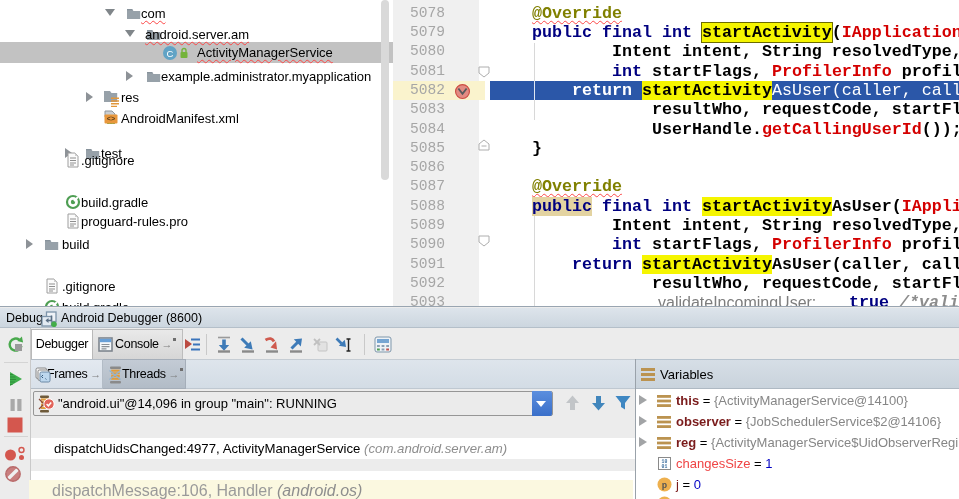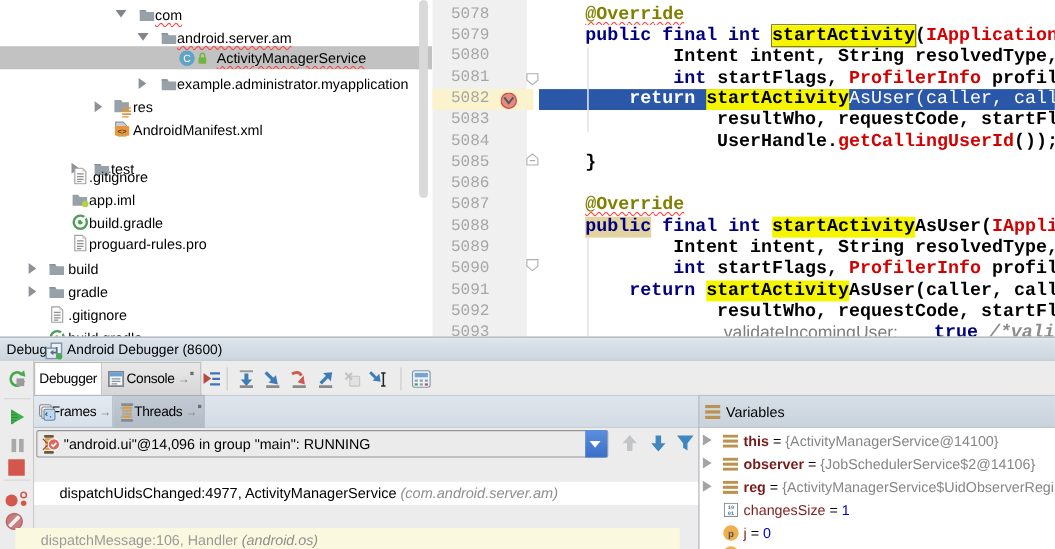--- a/index.html
+++ b/index.html
@@ -26,21 +26,21 @@
 .r{color:#d40000}
 .ov{color:#808000;text-decoration:underline;text-decoration-style:wavy;text-decoration-color:#fc4747;text-decoration-thickness:1px;text-underline-offset:2px}
 .hl{background:#f5f500}
 .hlb{background:#f5f500;box-shadow:0 0 0 1px #6c6c00}
 .tan{background:#e3d3a1}
 .wht{color:#fff;font-weight:bold}
 #iguide1{left:141px;top:43px;width:1px;height:77px;background:#d8d8d8}
 #iguide1w{left:141px;top:81px;width:1px;height:19px;background:#dfe7f2}
 #iguide2{left:141px;top:216px;width:1px;height:90px;background:#d8d8d8}
 
-#dbg{left:0;top:306px;width:959px;height:193px;background:#ececec;border-top:1px solid #99a5b1}
+#dbg{left:0;top:306px;width:959px;height:165px;background:#ececec;border-top:1px solid #99a5b1}
 #dtitle{left:0;top:1px;width:959px;height:20px;background:linear-gradient(#dde4eb,#ccd6df);border-bottom:1px solid #b4bfc9;line-height:20px;font-size:12.5px}
 #dtoolbar{left:0;top:21px;width:959px;height:31px;background:#ececec}
 #lstrip{left:0;top:21px;width:31px;height:172px;background:#ececec;border-right:1px solid #c9c9c9}
 .tabtxt{font-size:12.5px;letter-spacing:-0.3px}
 #tab-debugger{left:31px;top:22px;width:62px;height:30px;background:#fff;border:1px solid #b9b9b9;border-bottom:none;text-align:center;line-height:29px}
 #tab-console{left:93px;top:22px;width:90px;height:30px;background:linear-gradient(#e9e9e9,#d6d6d6);border:1px solid #bdbdbd;border-bottom:none;border-left:none;line-height:29px}
 #row2{left:31px;top:52px;width:604px;height:30px;background:linear-gradient(#dee5ec,#d3dce5);border-bottom:1px solid #bfc8d1;border-top:1px solid #c6cdd4}
 #tab-frames{left:31px;top:52px;width:72px;height:30px;background:linear-gradient(#e3e9f0,#d8e0e9);border:1px solid #b3bcc6;border-left:none;line-height:29px}
 #tab-threads{left:103px;top:52px;width:83px;height:30px;background:linear-gradient(#c3cbd5,#b2bcc7);border:1px solid #a5aeb9;border-left:none;line-height:29px}
 #comborow{left:31px;top:82px;width:604px;height:28px;background:#ececec}
@@ -69,21 +69,21 @@
         <path d="M1 4h5l1 1.3H1z" fill="#87929b"></path>
       </svg>
   <span class="lbl wavy" style="left:141px">com</span>
 </div>
 <div class="trow" style="top:24px;left:0;width:393px">
   <div class="tarr arr-open" style="left:125px"></div>
   <svg class="ticon" style="left:146px" viewBox="0 0 16 16">
         <path d="M1 4h5l1.5 2H14.2v8H1z" fill="#97a1a9"></path>
         <path d="M1 4h5l1 1.3H1z" fill="#87929b"></path>
       </svg>
-  <span class="lbl wavy" style="left:161px">android.server.am</span>
+  <span class="lbl wavy" style="left:145px">android.server.am</span>
 </div>
 <div class="trow" style="top:42px;left:0;width:393px">
   <svg class="ticon" style="left:162px;top:3px" viewBox="0 0 16 16">
         <circle cx="8" cy="8" r="7" fill="#61a3c5"></circle>
         <text x="8" y="11.5" font-size="9.5" fill="#fff" text-anchor="middle" font-family="Liberation Sans">C</text>
       </svg>
   <svg class="ticon" style="left:179px;top:5px;width:10px;height:12px" viewBox="0 0 10 12">
         <rect x="1.5" y="5" width="7" height="6" rx="1" fill="#74b33b"></rect>
         <path d="M3 5V3.5a2 2 0 0 1 4 0V5" fill="none" stroke="#74b33b" stroke-width="1.4"></path>
       </svg>
@@ -130,27 +130,20 @@
 <div class="trow" style="top:150px;left:0;width:393px">
   <svg class="ticon" style="left:65px" viewBox="0 0 16 16">
         <path d="M3 1h7l3 3v11H3z" fill="#fbfbfb" stroke="#9e9e9e"></path>
         <path d="M10 1l3 3h-3z" fill="#cfcfcf"></path>
         <g stroke="#8f8f8f" stroke-width="1.1">
           <path d="M5 6h6M5 8.5h6M5 11h6M5 13h4"></path>
         </g>
       </svg>
   <span class="lbl" style="left:81px">.gitignore</span>
 </div>
-<div class="trow" style="top:171px;left:0;width:393px">
-  <svg class="ticon" style="left:65px" viewBox="0 0 16 16">
-        <path d="M1 4h5l1.5 2H14.2v8H1z" fill="#97a1a9"></path>
-        <circle cx="12.5" cy="12.5" r="3" fill="#b3d149"></circle>
-      </svg>
-  <span class="lbl" style="left:81px">app.iml</span>
-</div>
 <div class="trow" style="top:192px;left:0;width:393px">
   <svg class="ticon" style="left:65px" viewBox="0 0 16 16">
         <circle cx="8" cy="8" r="6" fill="none" stroke="#4e9e53" stroke-width="2.2"></circle>
         <circle cx="8" cy="8" r="2.2" fill="#4e9e53"></circle>
         <path d="M13 3L9 7" stroke="#fff" stroke-width="2"></path>
       </svg>
   <span class="lbl" style="left:81px">build.gradle</span>
 </div>
 <div class="trow" style="top:211px;left:0;width:393px">
   <svg class="ticon" style="left:65px" viewBox="0 0 16 16">
@@ -162,28 +155,20 @@
       </svg>
   <span class="lbl" style="left:81px">proguard-rules.pro</span>
 </div>
 <div class="trow" style="top:234px;left:0;width:411px">
   <div class="tarr arr-closed" style="left:26px"></div>
   <svg class="ticon" style="left:44px" viewBox="0 0 16 16">
         <path d="M1 4h5l1.5 2H14.2v8H1z" fill="#97a1a9"></path>
         <path d="M1 4h5l1 1.3H1z" fill="#87929b"></path>
       </svg>
   <span class="lbl" style="left:62px">build</span>
-</div>
-<div class="trow" style="top:255px;left:0;width:393px">
-  <div class="tarr arr-closed" style="left:26px"></div>
-  <svg class="ticon" style="left:44px" viewBox="0 0 16 16">
-        <path d="M1 4h5l1.5 2H14.2v8H1z" fill="#97a1a9"></path>
-        <path d="M1 4h5l1 1.3H1z" fill="#87929b"></path>
-      </svg>
-  <span class="lbl" style="left:62px">gradle</span>
 </div>
 <div class="trow" style="top:276px;left:0;width:393px">
   <svg class="ticon" style="left:44px" viewBox="0 0 16 16">
         <path d="M3 1h7l3 3v11H3z" fill="#fbfbfb" stroke="#9e9e9e"></path>
         <path d="M10 1l3 3h-3z" fill="#cfcfcf"></path>
         <g stroke="#8f8f8f" stroke-width="1.1">
           <path d="M5 6h6M5 8.5h6M5 11h6M5 13h4"></path>
         </g>
       </svg>
   <span class="lbl" style="left:62px">.gitignore</span>
@@ -402,21 +387,21 @@
       <path d="M8.5 1.5L15 9h-4v7H6V9H2z" fill="#c2c5c8"></path>
     </svg>
 <svg class="a" style="left:590px;top:87px;width:17px;height:18px" viewBox="0 0 17 18">
       <path d="M8.5 16.5L2 9h4V2h5v7h4z" fill="#4186bc"></path>
     </svg>
 <svg class="a" style="left:614px;top:87px;width:18px;height:18px" viewBox="0 0 18 18">
       <path d="M1.5 2h15L11 9v6.5L7 13V9z" fill="#3e87c2"></path>
     </svg>
 
 <div class="frow" style="left:31px;top:131px;background:#fff"><span style="margin-left:23px">dispatchUidsChanged:4977, ActivityManagerService <span class="pkg">(com.android.server.am)</span></span></div>
-<div class="frow" style="left:14px;top:173px;height:20px;background:#fbf8e0;color:#9a9a9a;font-size:13px"><span style="margin-left:23px">dispatchMessage:106, Handler <span class="pkg">(android.os)</span></span></div>
+<div class="frow" style="left:29px;top:173px;height:20px;background:#fbf8e0;color:#9a9a9a;font-size:16px"><span style="margin-left:23px">dispatchMessage:106, Handler <span class="pkg">(android.os)</span></span></div>
 
 <div class="a" id="vsplit"></div>
 <div class="a" id="vhead"><svg style="position:absolute;left:5px;top:8px;width:14px;height:13px" viewBox="0 0 14 13">
         <g fill="#bb9350">
           <rect x="0" y="0" width="14" height="3"></rect>
           <rect x="0" y="5" width="14" height="3"></rect>
           <rect x="0" y="10" width="14" height="3"></rect>
         </g>
       </svg><span style="margin-left:24px">Variables</span></div>
 <div class="a" id="vbody">
@@ -452,21 +437,21 @@
           </g>
         </svg>
         <span style="position:absolute;left:40px"><span class="vname">reg</span> = <span class="vval">{ActivityManagerService$UidObserverRegi</span></span>
       </div>
   <div class="vrow" style="left:0;top:64px">
         <svg style="position:absolute;left:22px;top:4px;width:13px;height:13px" viewBox="0 0 13 13">
           <rect x="0.5" y="0.5" width="12" height="12" fill="#fff" stroke="#8a8a8a"></rect>
           <text x="6.5" y="6" font-size="4.8" fill="#3b6e9e" text-anchor="middle" font-family="Liberation Mono" font-weight="bold">10</text>
           <text x="6.5" y="11" font-size="4.8" fill="#3b6e9e" text-anchor="middle" font-family="Liberation Mono" font-weight="bold">01</text>
         </svg>
-        <span style="position:absolute;left:40px"><span style="color:#7f1d1d">changesSize</span> = <span style="color:#0000c4">1</span></span>
+        <span style="position:absolute;left:40px"><span style="color:#ef4444">changesSize</span> = <span style="color:#0000c4">1</span></span>
       </div>
   <div class="vrow" style="left:0;top:85px">
         <svg style="position:absolute;left:21px;top:3px;width:15px;height:15px" viewBox="0 0 15 15">
           <circle cx="7.5" cy="7.5" r="7" fill="#eeb04e"></circle>
           <text x="7.5" y="11" font-size="9" fill="#555" text-anchor="middle" font-family="Liberation Mono" font-weight="bold">p</text>
         </svg>
         <span style="position:absolute;left:40px"><span style="color:#7a1b1b">j</span> = <span style="color:#0000c4">0</span></span>
       </div>
   <svg style="position:absolute;left:21px;top:107px;width:15px;height:15px" viewBox="0 0 15 15">
         <circle cx="7.5" cy="7.5" r="7" fill="#eeb04e"></circle>

